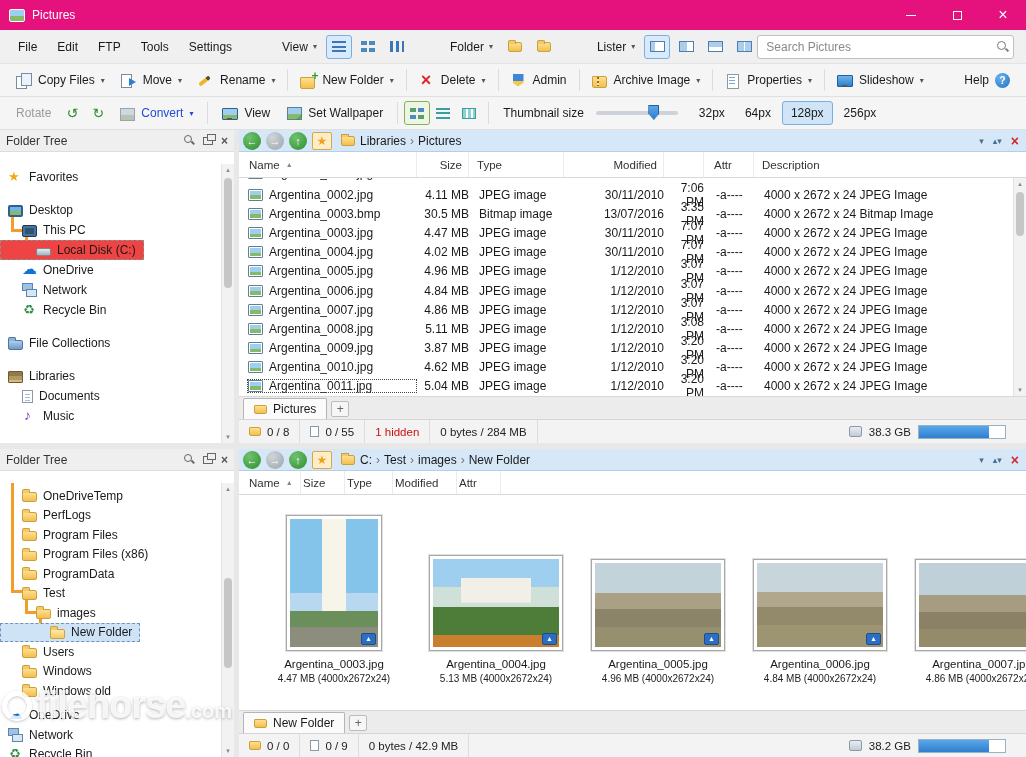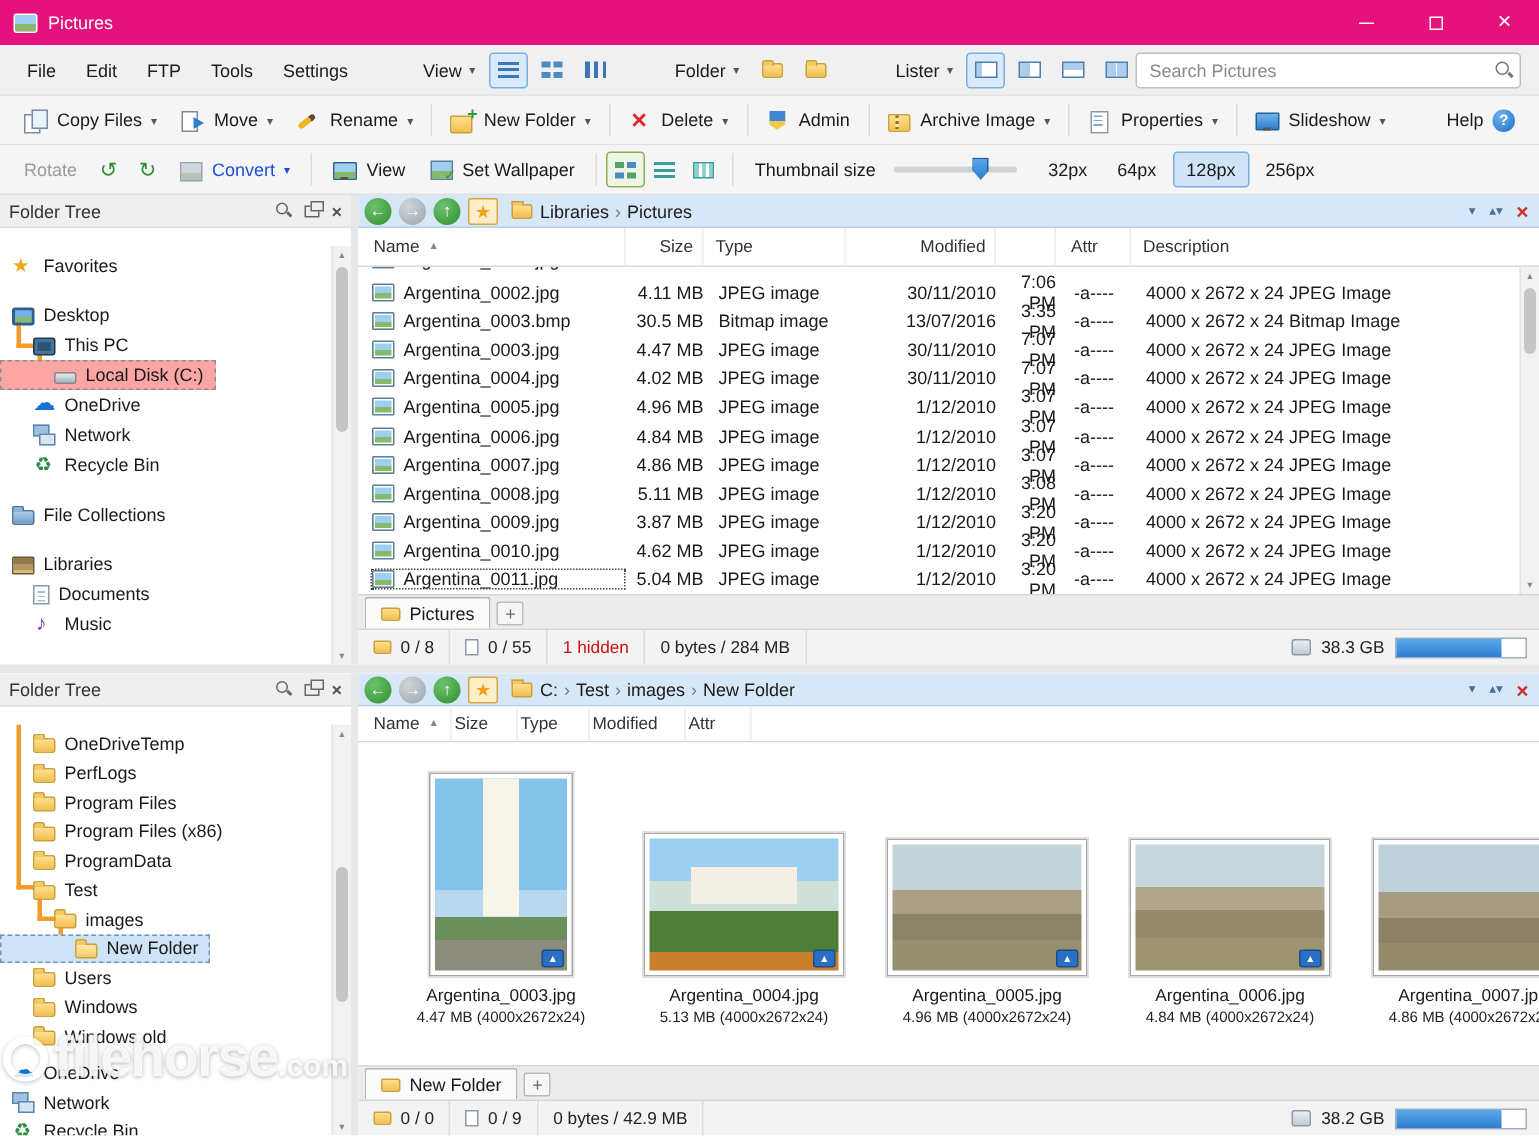--- a/index.html
+++ b/index.html
@@ -110,21 +110,21 @@
   .th-ico.magsm::before { content:""; position:absolute; left:0; top:0; width:6px; height:6px; border:1.5px solid #666; border-radius:50%; }
   .th-ico.magsm::after { content:""; position:absolute; left:7px; top:7px; width:4px; height:1.5px; background:#666; transform:rotate(45deg); }
   .th-ico.float { width:10px; height:8px; border:1px solid #666; position:relative; }
   .th-ico.float::before { content:""; position:absolute; top:-4px; right:-4px; width:7px; height:5px; border:1px solid #666; background:#efefef; }
   .th-ico.closex { color:#555; font-weight:bold; font-size:12px; line-height:10px; }
   .tree-body { flex:1; position:relative; overflow:hidden; padding-top:3px;margin-top:12px; }
   .titem { height:20px; display:flex; align-items:center; gap:6px; padding:0 8px 0 calc(8px + var(--i,0)*14px); width:fit-content; position:relative; z-index:2; white-space:nowrap; }
   .tree-bottom .titem { height:19.5px; }
   .tree-top .titem.group { margin-top:13px; }
   .tree-bottom .titem.group { margin-top:5px; }
-  .tree-top .titem.selected { background:#fca5a5; outline:1px dashed #8f8f8f; outline-offset:-1px; }
+  .tree-top .titem.selected { background:#ef4444; outline:1px dashed #8f8f8f; outline-offset:-1px; }
   .tree-bottom .titem.selected { background:#cfe3f7; outline:1px dashed #6f92b8; outline-offset:-1px; }
   .tico { width:15px; height:14px; flex:0 0 15px; position:relative; }
   .titem[data-ico="star"] .tico::before { content:"★"; color:#f0a817; font-size:13px; position:absolute; top:0; left:0; line-height:14px; }
   .titem[data-ico="desktop"] .tico { height:12px; margin-top:1px; background:linear-gradient(180deg,#6fb3e8 0 55%,#86b969 55%); border:2px solid #2f5f8f; border-radius:2px; }
   .titem[data-ico="pc"] .tico { height:12px; margin-top:1px; background:#2c5476; border:1px solid #1d3a54; border-radius:2px; box-shadow:inset 0 0 0 2px #4a7399; }
   .titem[data-ico="drive"] .tico { height:8px; margin-top:4px; background:linear-gradient(180deg,#e8ecef,#a8b2ba); border:1px solid #7e8994; border-radius:2px; }
   .titem[data-ico="cloud"] .tico::before { content:"☁"; color:#1273d4; font-size:15px; position:absolute; top:-2px; left:0; line-height:15px; }
   .titem[data-ico="network"] .tico::before { content:""; position:absolute; top:0; left:0; width:9px; height:6px; background:#9fc2e2; border:1px solid #5b86ad; }
   .titem[data-ico="network"] .tico::after { content:""; position:absolute; bottom:0; right:0; width:9px; height:6px; background:#d7e6f4; border:1px solid #5b86ad; }
   .titem[data-ico="recycle"] .tico::before { content:"♻"; color:#2f8f46; font-size:13px; position:absolute; top:0; left:1px; line-height:14px; }
@@ -186,21 +186,21 @@
   .tabbar { height:23px; flex:0 0 23px; background:#ececec; border-top:1px solid #d8d8d8; display:flex; align-items:flex-end; padding-left:4px; }
   .tab { height:21px; background:#fbfbfb; border:1px solid #b5b5b5; border-bottom:none; border-radius:2px 2px 0 0; display:flex; align-items:center; gap:6px; padding:0 10px; }
   .tab-fico { width:13px; height:9px; background:linear-gradient(180deg,#ffdf8e,#f3bf4f); border:1px solid #c9a23e; border-radius:1px 2px 2px 2px; }
   .tab-add { width:18px; height:16px; border:1px solid #bbb; background:#f6f6f6; color:#666; display:flex; align-items:center; justify-content:center; margin:0 0 2px 4px; font-size:12px; border-radius:2px; }
 
   .statusbar { height:24px; flex:0 0 24px; background:#f3f3f3; border-top:1px solid #d5d5d5; display:flex; align-items:center; font-size:11.5px; color:#222; }
   .seg { display:flex; align-items:center; gap:6px; padding:0 10px; height:100%; border-right:1px solid #ddd; }
   .seg.hidden-seg span { color:#cc1111; }
   .sico-folder { width:12px; height:9px; background:linear-gradient(180deg,#ffdf8e,#f3bf4f); border:1px solid #c9a23e; border-radius:1px 2px 2px 2px; }
   .sico-file { width:9px; height:11px; background:#fff; border:1px solid #8a9aa8; }
-  .disk { margin-left:auto; display:flex; align-items:center; gap:7px; padding-right:8px; }
+  .disk { margin-left:auto; display:flex; align-items:center; gap:7px; padding-right:20px; }
   .dico { width:13px; height:11px; border:1px solid #8a9aa8; background:linear-gradient(180deg,#e8edf2,#c3ccd4); border-radius:2px; }
   .diskbar { width:88px; height:14px; border:1px solid #9ab0c4; background:#fff; position:relative; }
   .diskfill { position:absolute; left:0; top:0; bottom:0; width:81%; background:linear-gradient(180deg,#5aa7e8,#2f7fd0); }
 
   
   .thumbs { height:215px; flex:0 0 215px; display:flex; align-items:flex-end; gap:16px; padding:0 0 26px 22px; background:#fff; overflow:hidden; }
   .thumb { width:146px; flex:0 0 146px; display:flex; flex-direction:column; align-items:center; }
   .timg { border:1px solid #a8a8a8; outline:1px solid #e0e0e0; background:#fff; padding:3px; }
   .pic { position:relative; }
   .thumb[data-variant="church"] .pic { width:88px; height:128px; background:

